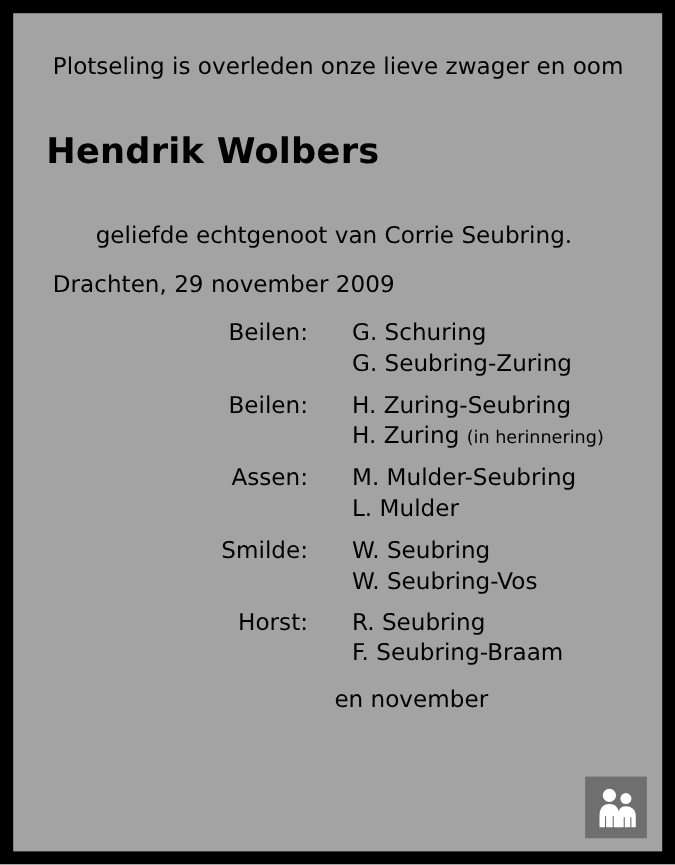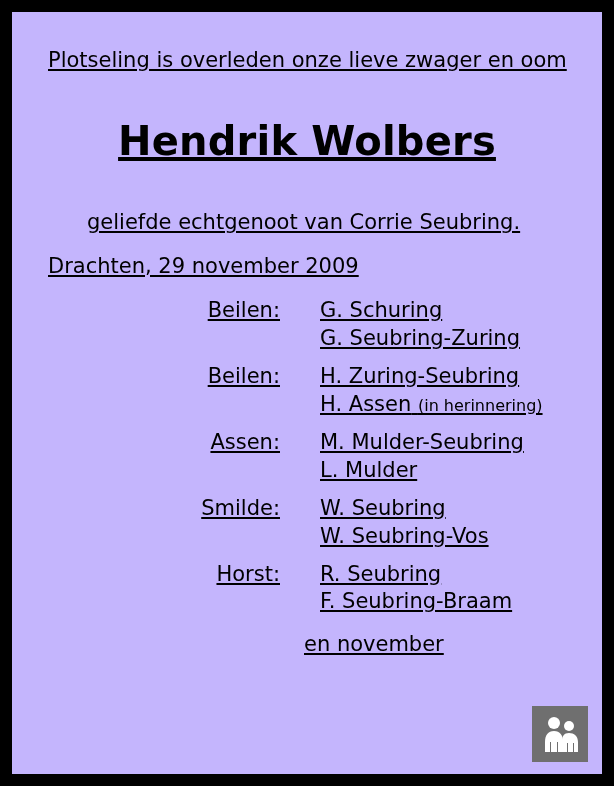--- a/index.html
+++ b/index.html
@@ -15,36 +15,35 @@
     width: 614px;
     height: 786px;
     background: #000000;
     box-sizing: border-box;
     padding: 12px;
   }
   .card {
     position: relative;
     width: 100%;
     height: 100%;
-    background: #c4b5fd;
+    background: #a3a3a3;
     box-sizing: border-box;
     padding: 34px 30px 20px 30px;
     overflow: hidden;
-    text-decoration: underline;
   }
   .intro {
     font-size: 21px;
     color: #000000;
     line-height: 1.35;
     margin: 0 0 0 6px;
     max-width: 520px;
   }
   .name {
-    text-align: center;
-    font-size: 40px;
+    text-align: left;
+    font-size: 32px;
     font-weight: bold;
     color: #000000;
     margin: 44px 0 44px 0;
     letter-spacing: 0.2px;
   }
   .line {
     font-size: 21px;
     color: #000000;
     margin: 0 0 0 6px;
     line-height: 1.4;
@@ -127,21 +126,21 @@
         <div class="fam-names">
           <div>G. Schuring</div>
           <div>G. Seubring-Zuring</div>
         </div>
       </li>
 
       <li class="family-row">
         <div class="fam-place">Beilen:</div>
         <div class="fam-names">
           <div>H. Zuring-Seubring</div>
-          <div><span>H. Assen</span> <span class="small-note">(in herinnering)</span></div>
+          <div><span>H. Zuring</span> <span class="small-note">(in herinnering)</span></div>
         </div>
       </li>
 
       <li class="family-row">
         <div class="fam-place">Assen:</div>
         <div class="fam-names">
           <div>M. Mulder-Seubring</div>
           <div>L. Mulder</div>
         </div>
       </li>

